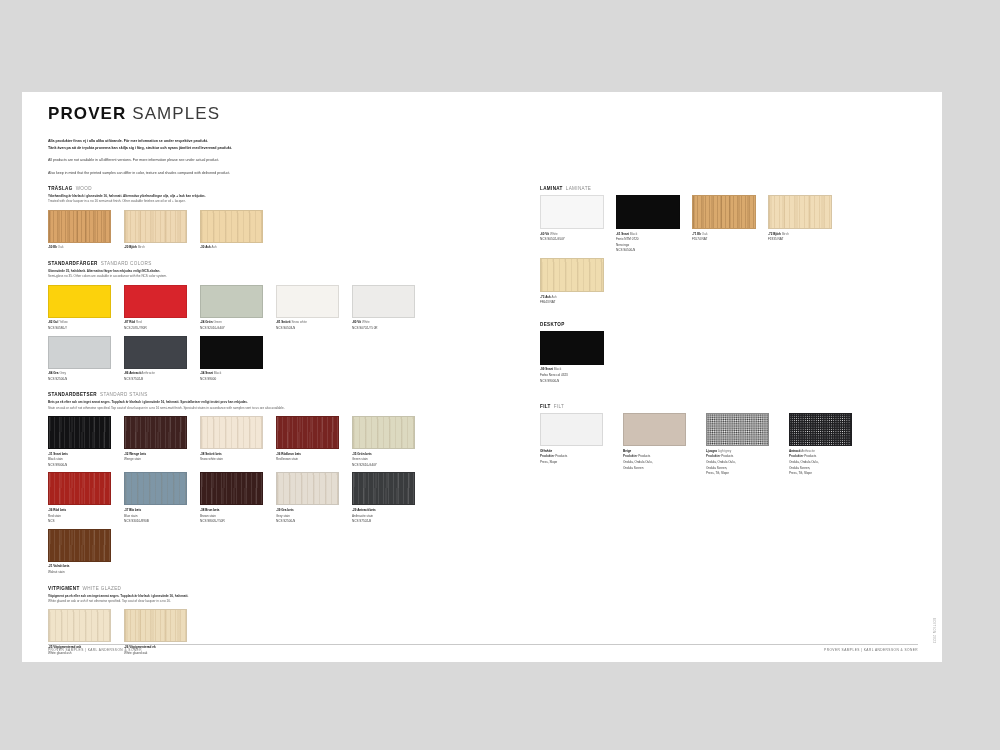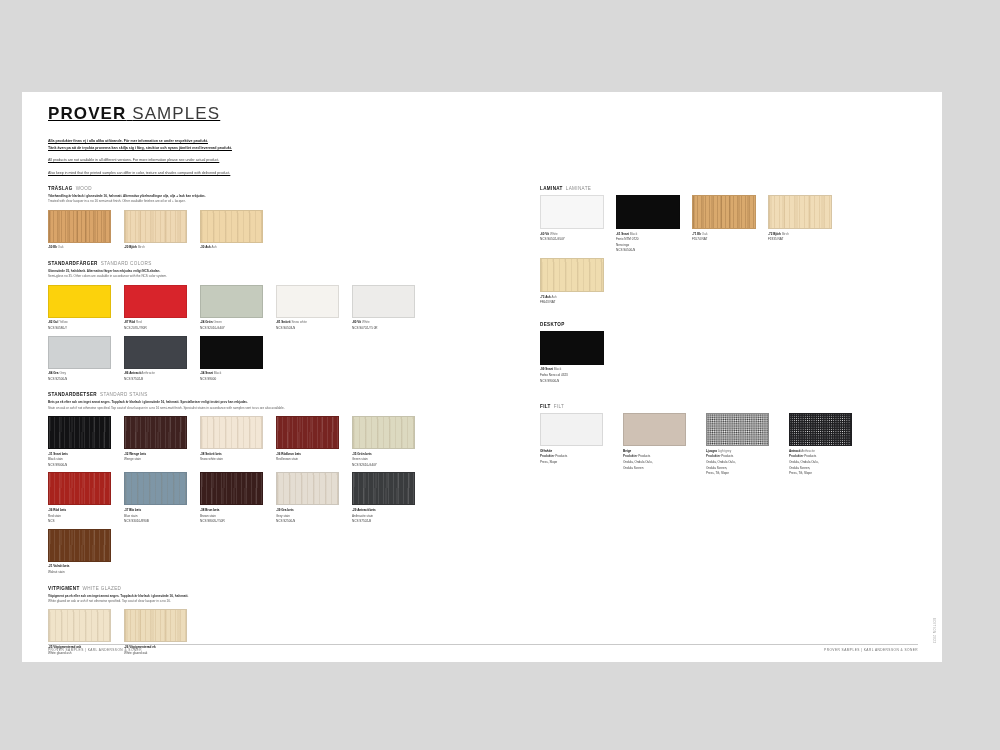--- a/index.html
+++ b/index.html
@@ -11,21 +11,21 @@
   }
   .page{
     position:absolute;
     left:22px;top:92px;
     width:920px;height:570px;
     background:#ffffff;
   }
   .inner{
     position:absolute;
     left:26px;top:12px;
-    width:870px;height:546px;text-decoration:underline;
+    width:870px;height:546px;
   }
   .title{
     font-size:17px;
     letter-spacing:1.1px;
     color:#111;
     margin:0 0 0 0;
     white-space:nowrap;
   }
   .title b{font-weight:700;}
   .title span{font-weight:300;color:#3a3a3a;}

